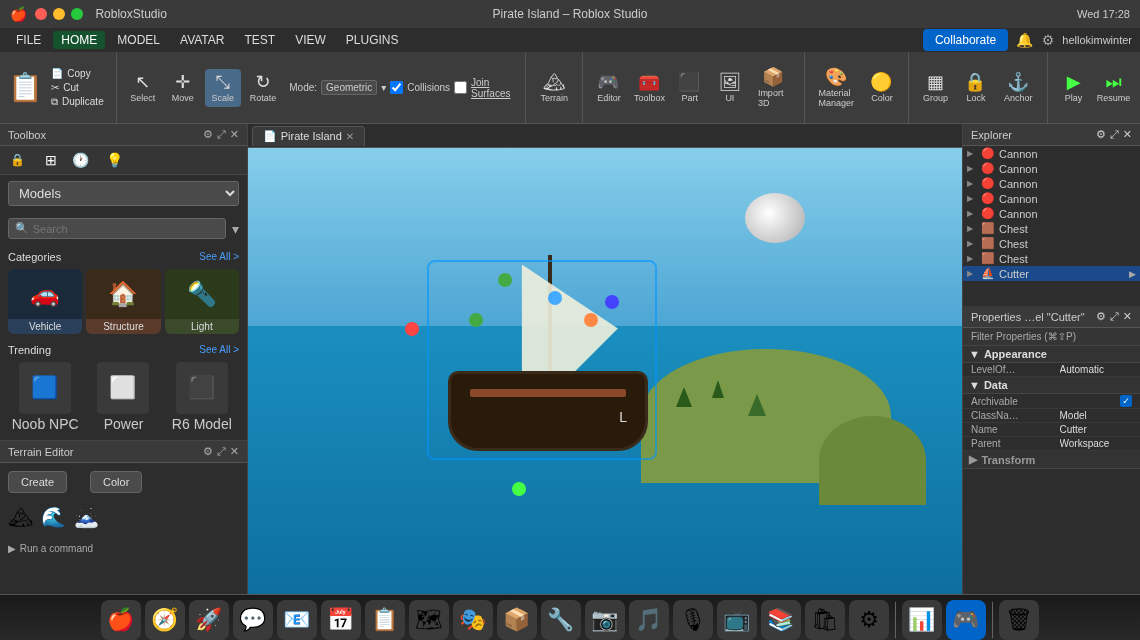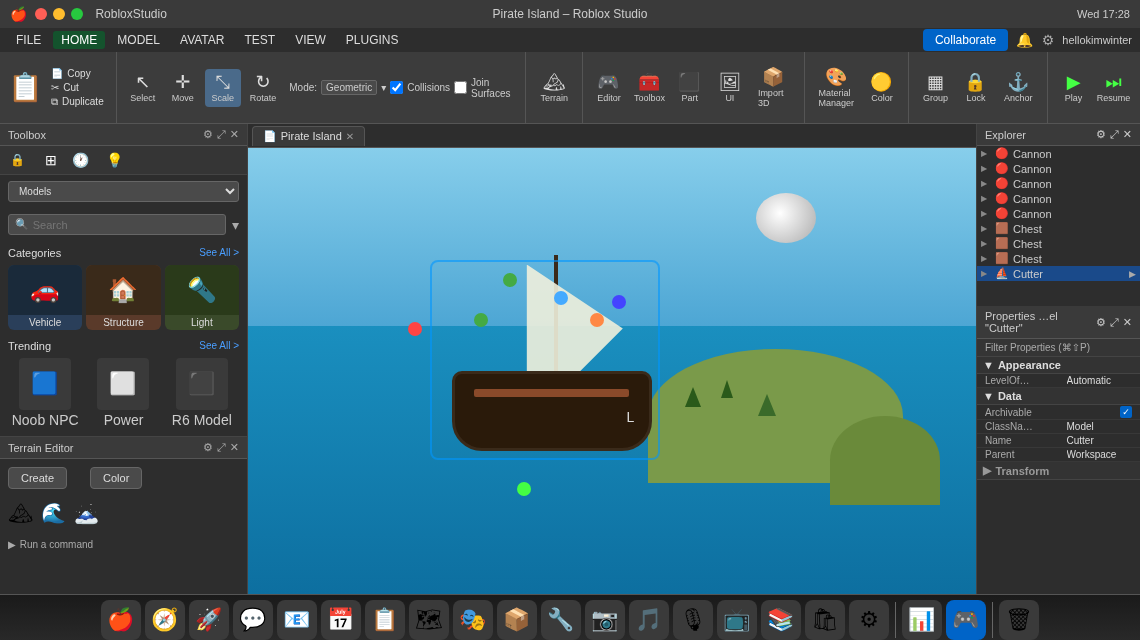--- a/index.html
+++ b/index.html
@@ -102,21 +102,21 @@
     }
     .panel-tab { font-size: 14px; cursor: pointer; color: #999; padding: 2px; }
     .panel-tab.active { color: #fff; }
     .panel-lock { font-size: 12px; color: #aaa; margin-right: 4px; }
 
     .dropdown-row {
       padding: 6px 8px; display: flex; align-items: center; gap: 6px;
     }
     .models-dropdown {
       background: #4a4a4a; border: 1px solid #666; color: #ddd; border-radius: 3px;
-      padding: 3px 6px; font-size: 10px; flex: 1;
+      padding: 3px 6px; font-size: 13px; flex: 1;
     }
     .search-box {
       display: flex; align-items: center; background: #4a4a4a; border: 1px solid #666;
       border-radius: 3px; padding: 3px 6px; gap: 4px; flex: 1;
     }
     .search-input { background: none; border: none; color: #ddd; font-size: 11px; outline: none; width: 100%; }
 
     .categories-header { display: flex; justify-content: space-between; padding: 6px 8px 2px; color: #ddd; font-size: 11px; }
     .see-all { color: #4a9eff; font-size: 10px; cursor: pointer; }
 
@@ -168,21 +168,21 @@
     
     .viewport {
       flex: 1;
       background: linear-gradient(180deg, #87CEEB 0%, #4da6d4 40%, #1a7fa8 100%);
       position: relative;
       overflow: hidden;
     }
 
     
     .right-panel {
-      width: 164px;
+      width: 178px;
       background: #2d2d2d;
       border-left: 1px solid #444;
       display: flex;
       flex-direction: column;
     }
 
     
     .explorer-header {
       background: #3a3a3a; padding: 4px 8px; display: flex; align-items: center;
       justify-content: space-between; border-bottom: 1px solid #555; font-size: 11px; color: #ccc;
@@ -357,21 +357,21 @@
     <div style="display:flex;flex-direction:row;gap:4px;padding:4px;font-size:10px;color:#ccc;align-items:center;">
       <div style="display:flex;align-items:center;gap:4px;">
         <span>Mode:</span>
         <span style="background:#4a4a4a;border:1px solid #666;padding:1px 4px;border-radius:2px;font-size:10px;">Geometric</span>
         <span>▾</span>
       </div>
       <div style="display:flex;align-items:center;gap:4px;">
         <input type="checkbox" checked="" style="">
         <span>Collisions</span>
       </div>
-      <div style="display:flex;align-items:center;gap:4px;">
+      <div style="display:flex;align-items:center;gap:4px;text-decoration:underline;">
         <input type="checkbox" style="">
         <span>Join Surfaces</span>
       </div>
     </div>
   </div>
 
   <div class="toolbar-section">
     <div class="toolbar-btn">
       <span class="icon">🏔</span>
       <span class="label">Terrain</span>

